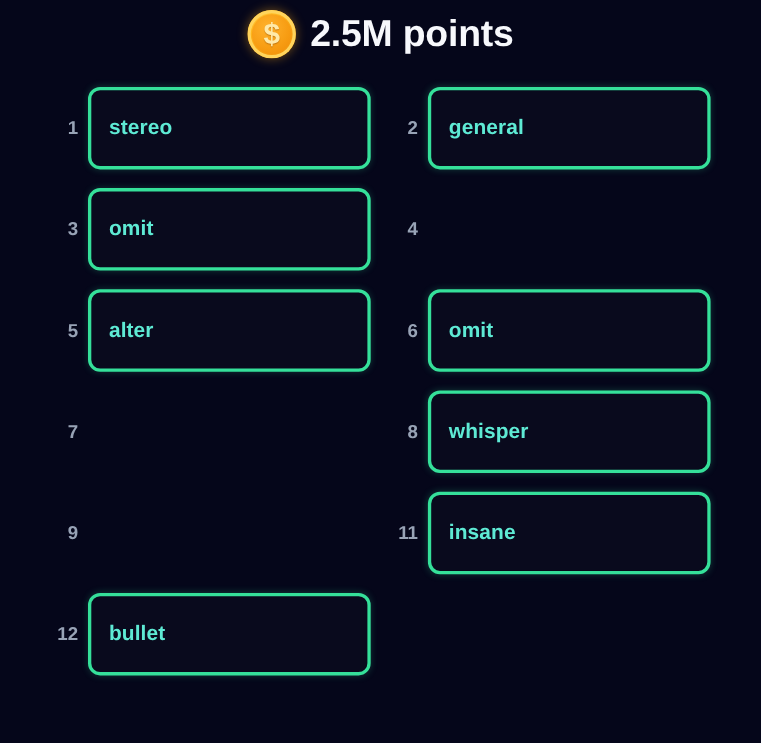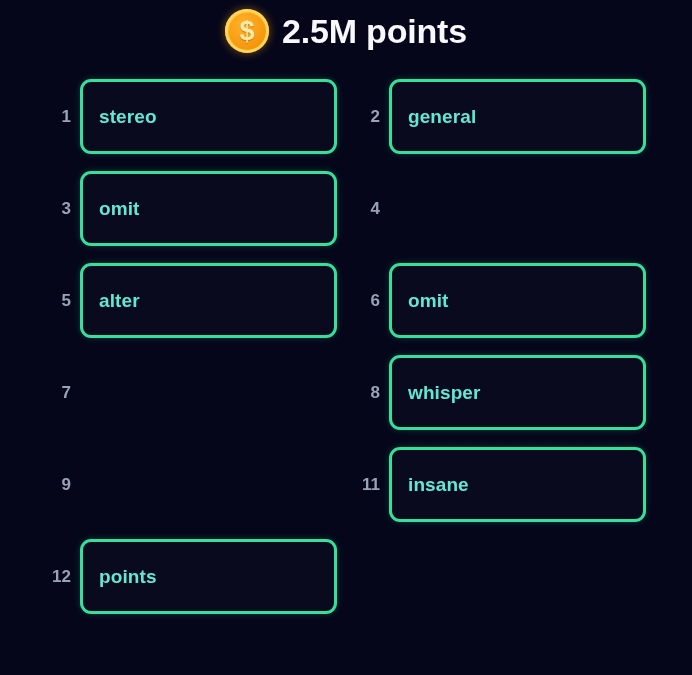--- a/index.html
+++ b/index.html
@@ -173,18 +173,18 @@
       </div>
       <div class="word-cell">
         <span class="word-index">11</span>
         <div class="word-box">
           <span class="word-text">insane</span>
         </div>
       </div>
       <div class="word-cell">
         <span class="word-index">12</span>
         <div class="word-box">
-          <span class="word-text">points</span>
+          <span class="word-text">bullet</span>
         </div>
       </div>
     </div>
 
 </div>
 
 </body></html>

